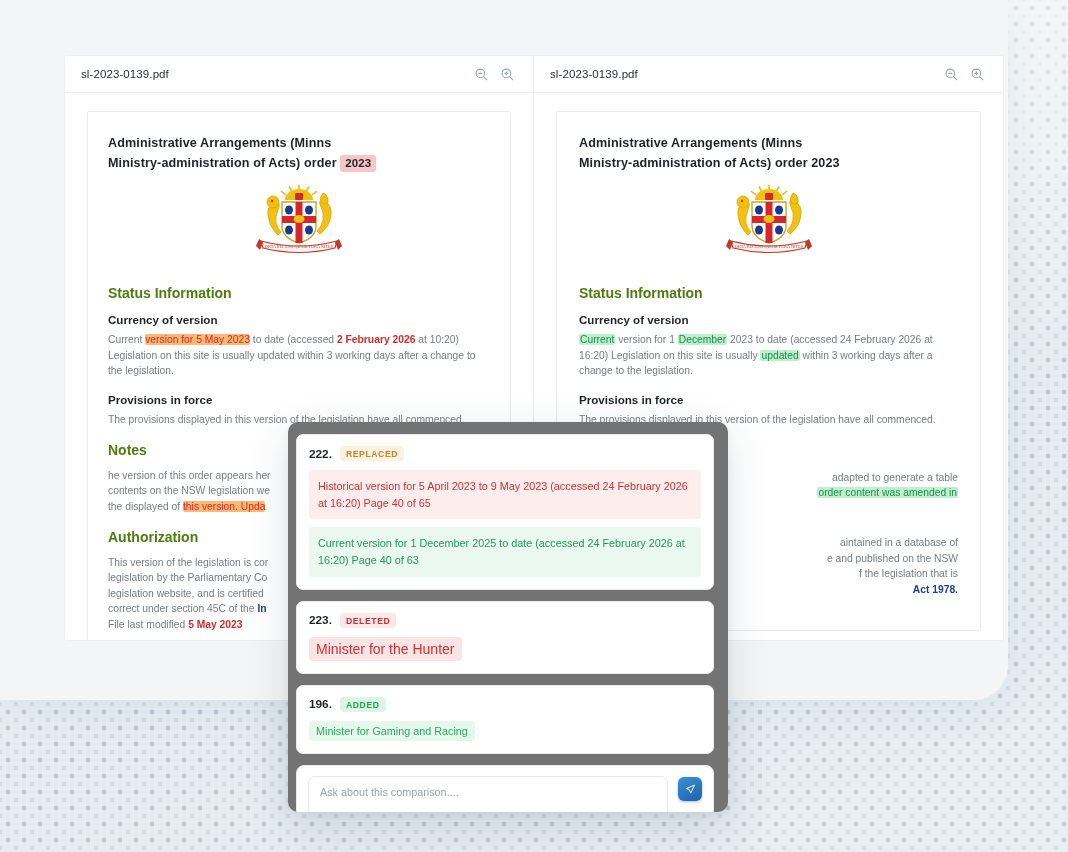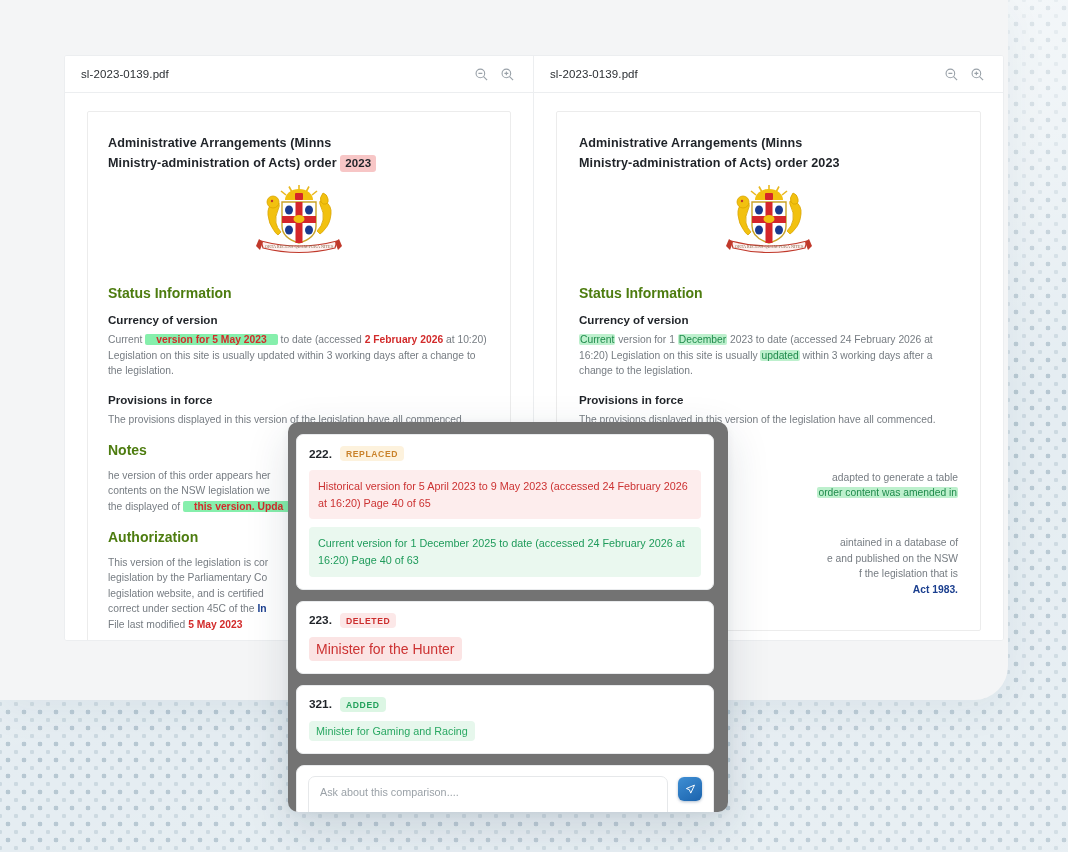--- a/index.html
+++ b/index.html
@@ -146,25 +146,25 @@
     margin: 12px 0 6px 0;
   }
   .body-p {
     font-size: 10.3px;
     line-height: 1.52;
     color: #767c82;
   }
   .body-p + .sec-h2 { margin-top: 14px; }
 
   .hl-red {
-    background: #86efac;
+    background: #fdba74;
     color: #d22b2b;
-    font-weight: 700;
+    font-weight: 400;
     border-radius: 2px;
-    padding: 0 11px;
+    padding: 0 0;
   }
   .tx-red {
     color: #d22b2b;
     font-weight: 700;
   }
   .hl-green {
     background: #bdf0cd;
     color: #1f8b4c;
     border-radius: 2px;
     padding: 0 1px;
@@ -424,21 +424,21 @@
           <div class="sec-h2">Currency of version</div>
           <p class="body-p"><span class="hl-green">Current</span><span> version for 1 </span><span class="hl-green">December</span><span> 2023 to date (accessed 24 February 2026 at 16:20) Legislation on this site is usually </span><span class="hl-green">updated</span><span> within 3 working days after a change to the legislation.</span></p>
 
           <div class="sec-h2">Provisions in force</div>
           <p class="body-p">The provisions displayed in this version of the legislation have all commenced.</p>
 
           <div style="height:42px"></div>
           <p class="body-p" style="text-align:right"><span> adapted to generate a table</span><br><span class="hl-green">order content was amended in</span></p>
 
           <div style="height:34px"></div>
-          <p class="body-p" style="text-align:right"><span>aintained in a database of</span><br><span>e and published on the NSW</span><br><span>f the legislation that is</span><br><span class="tx-blue">Act 1983.</span></p>
+          <p class="body-p" style="text-align:right"><span>aintained in a database of</span><br><span>e and published on the NSW</span><br><span>f the legislation that is</span><br><span class="tx-blue">Act 1978.</span></p>
         </div>
       </div>
     </div>
 
   </div>
 </div>
 
 <div id="diff-overlay">
 
   <div class="diff-card">
@@ -453,21 +453,21 @@
   <div class="diff-card">
     <div class="diff-card-head">
       <span class="diff-num">223.</span>
       <span class="diff-tag tag-deleted">DELETED</span>
     </div>
     <span class="line-inline-old">Minister for the Hunter</span>
   </div>
 
   <div class="diff-card">
     <div class="diff-card-head">
-      <span class="diff-num">321.</span>
+      <span class="diff-num">196.</span>
       <span class="diff-tag tag-added">ADDED</span>
     </div>
     <span class="line-inline-new">Minister for Gaming and Racing</span>
   </div>
 
   <div id="ask-box">
     <textarea id="ask-input" placeholder="Ask about this comparison...." style=""></textarea>
     <button id="send-button">
       <svg viewBox="0 0 16 16" fill="none" stroke="#ffffff" stroke-width="1.3" stroke-linecap="round" stroke-linejoin="round">
         <path d="M13.5 3 L3.2 7.4 L7.2 9 L8.8 13 Z"></path>

